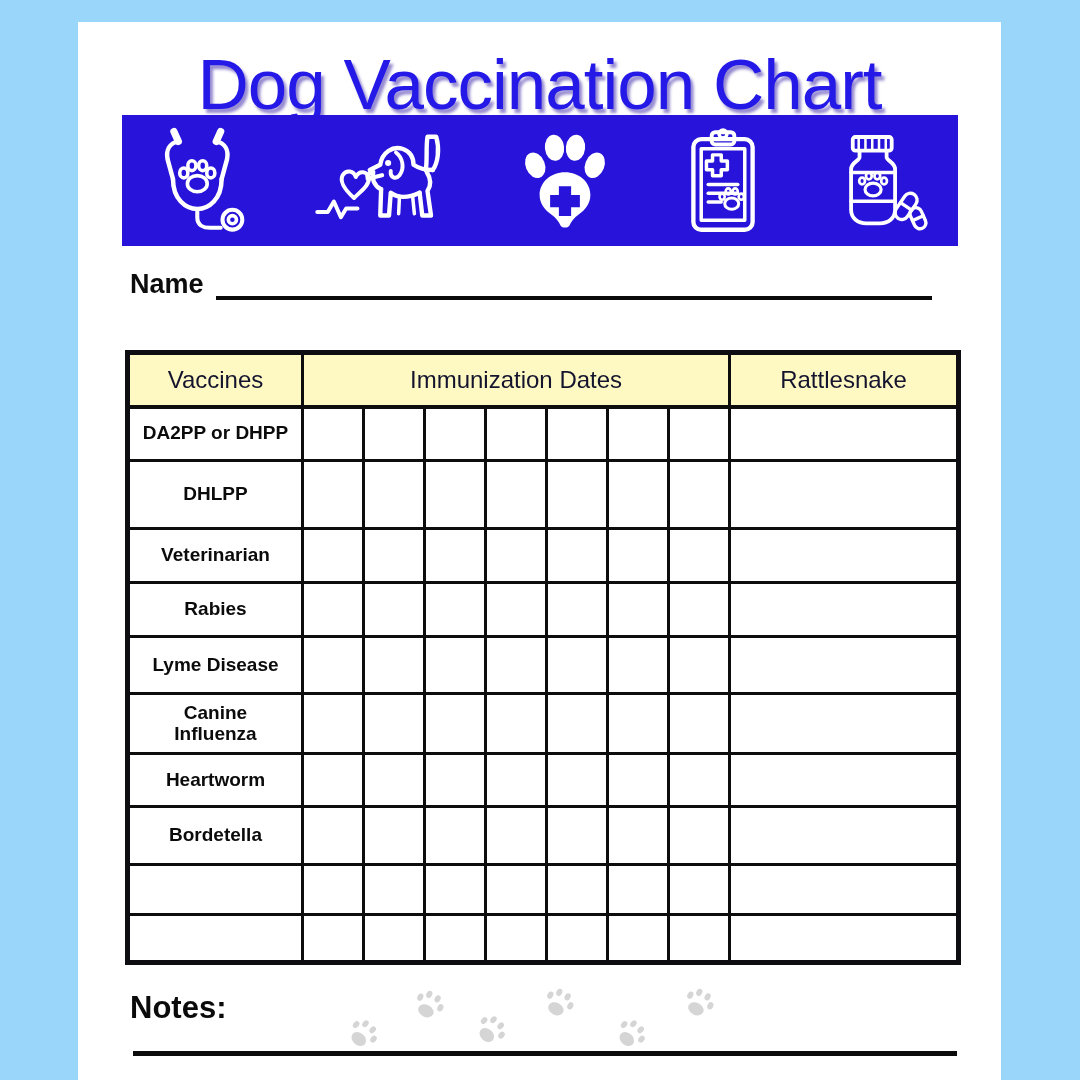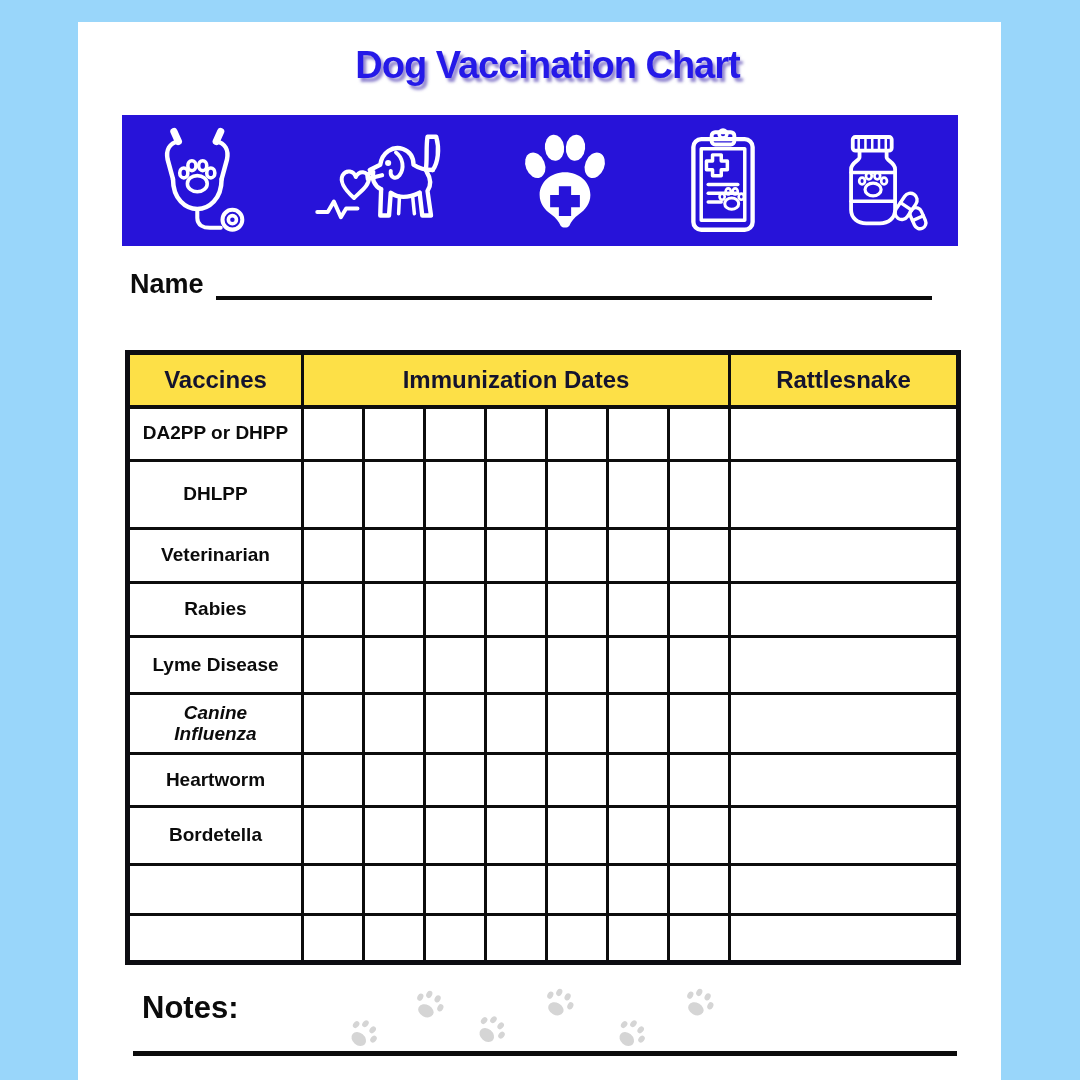--- a/index.html
+++ b/index.html
@@ -8,24 +8,23 @@
     background:#99d6fa;
     font-family:"Liberation Sans", sans-serif;
   }
   .page{
     position:absolute;left:78px;top:22px;width:923px;height:1058px;
     background:#ffffff;
   }
   
   .title{
     position:absolute;top:22px;left:0;width:100%;
-    text-align:center;font-size:38px;font-weight:bold;letter-spacing:-1px;
+    text-align:center;font-size:71px;font-weight:normal;letter-spacing:-1px;
     color:#2519e8;
     text-shadow:3px 4px 3px rgba(60,40,170,0.55);
-    padding-left:8px;
   }
   
   .banner{
     position:absolute;top:93px;left:44px;width:836px;height:131px;
     background:#2713d9;
     display:flex;align-items:center;justify-content:space-between;
     padding:0 24px;box-sizing:border-box;
   }
   .banner svg{display:block;}
   
@@ -45,36 +44,36 @@
   .vax-table{
     position:absolute;top:328px;left:47px;width:833px;
     border-collapse:collapse;table-layout:fixed;
     border:5px solid #0d0d12;
   }
   .vax-table th,.vax-table td{
     border:3px solid #0d0d0d;padding:0;
     text-align:center;vertical-align:middle;
   }
   .vax-table th{
-    background:#fde047;color:#14142e;
-    font-size:24px;font-weight:bold;height:35px;
+    background:#fef9c3;color:#14142e;
+    font-size:24px;font-weight:normal;height:35px;
     border-bottom-width:4px;border-top-color:#1d1d3a;
   }
   .vax-table tr{height:54px;}
   .vax-table tr.tall{height:60px;}
   .vax-table tr.short{height:50px;}
   .vax-table tr.shorter{height:48px;}
   td.vax{
     font-size:19px;font-weight:bold;color:#0b0b0b;line-height:1.1;
     padding:0 5px;
   }
-  tr.tall td.vax{padding:0 34px;font-style:italic;}
+  tr.tall td.vax{padding:0 34px;}
   
   .notes-label{
-    position:absolute;left:64px;top:968px;
+    position:absolute;left:52px;top:968px;
     font-size:31px;font-weight:bold;color:#0b0b0b;
   }
   .notes-line{
     position:absolute;left:55px;top:1029px;width:824px;height:5px;
     background:#0c0c0c;
   }
   .paw-deco{position:absolute;width:34px;height:34px;}
 </style>
 </head>
 <body>

